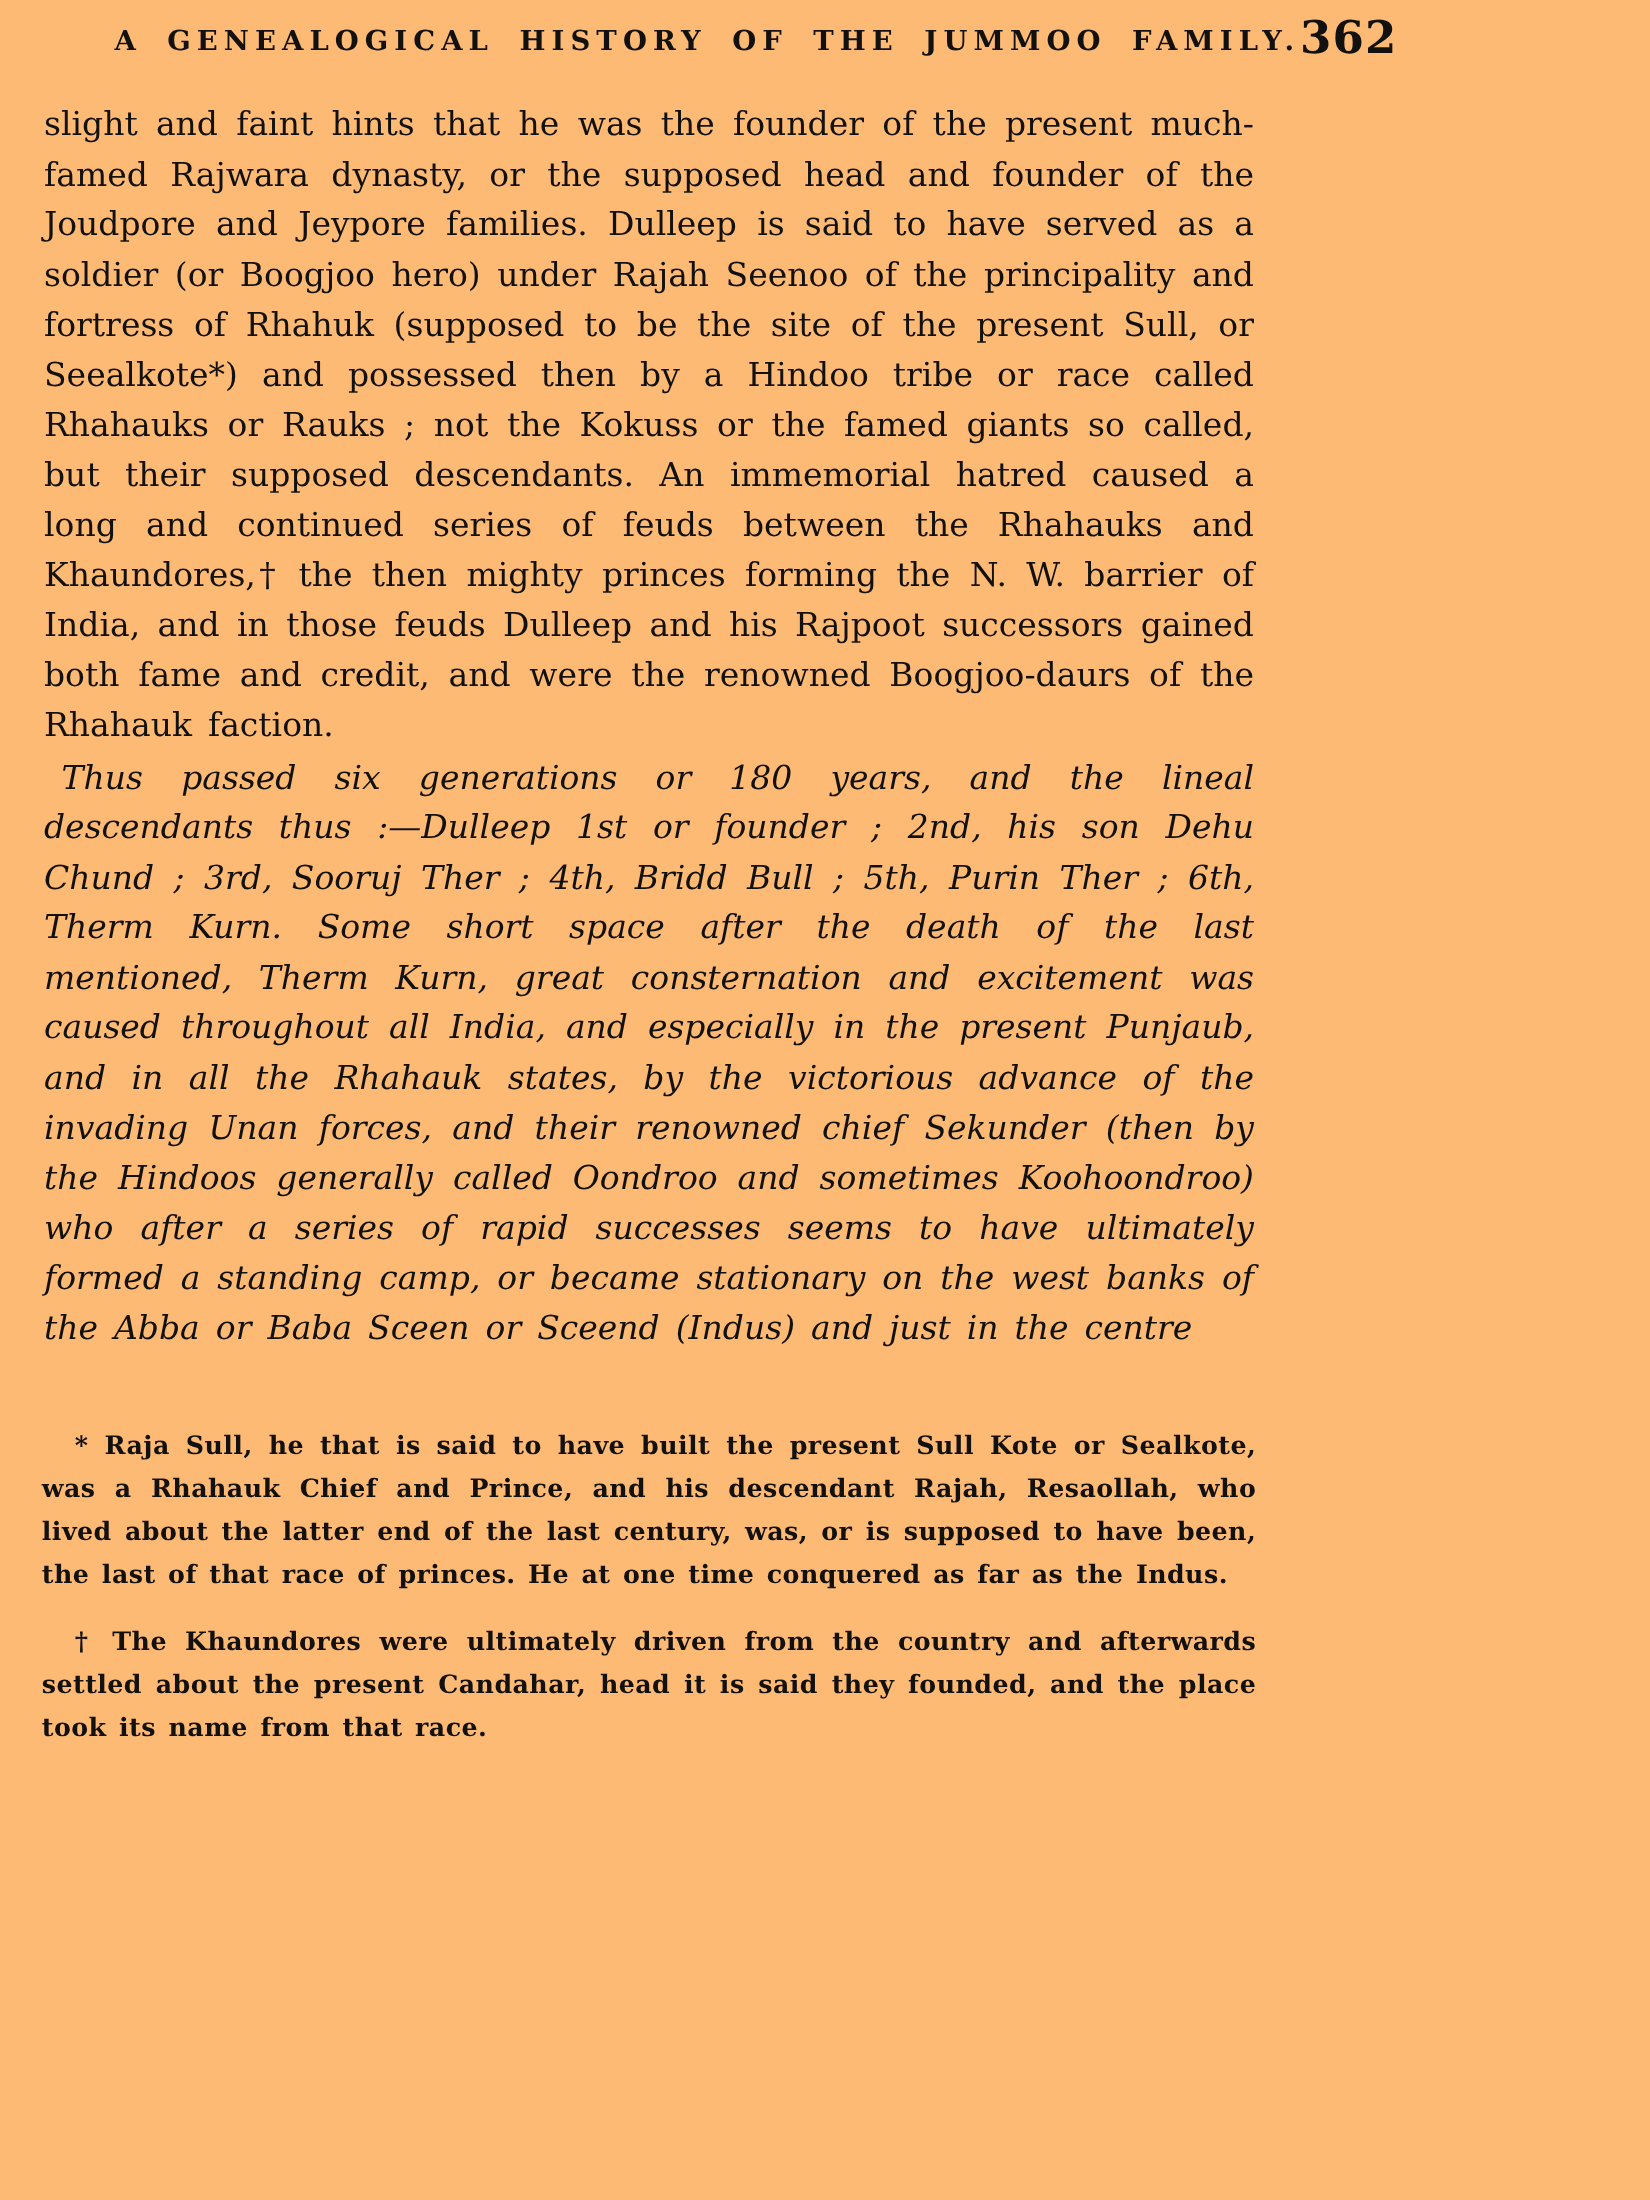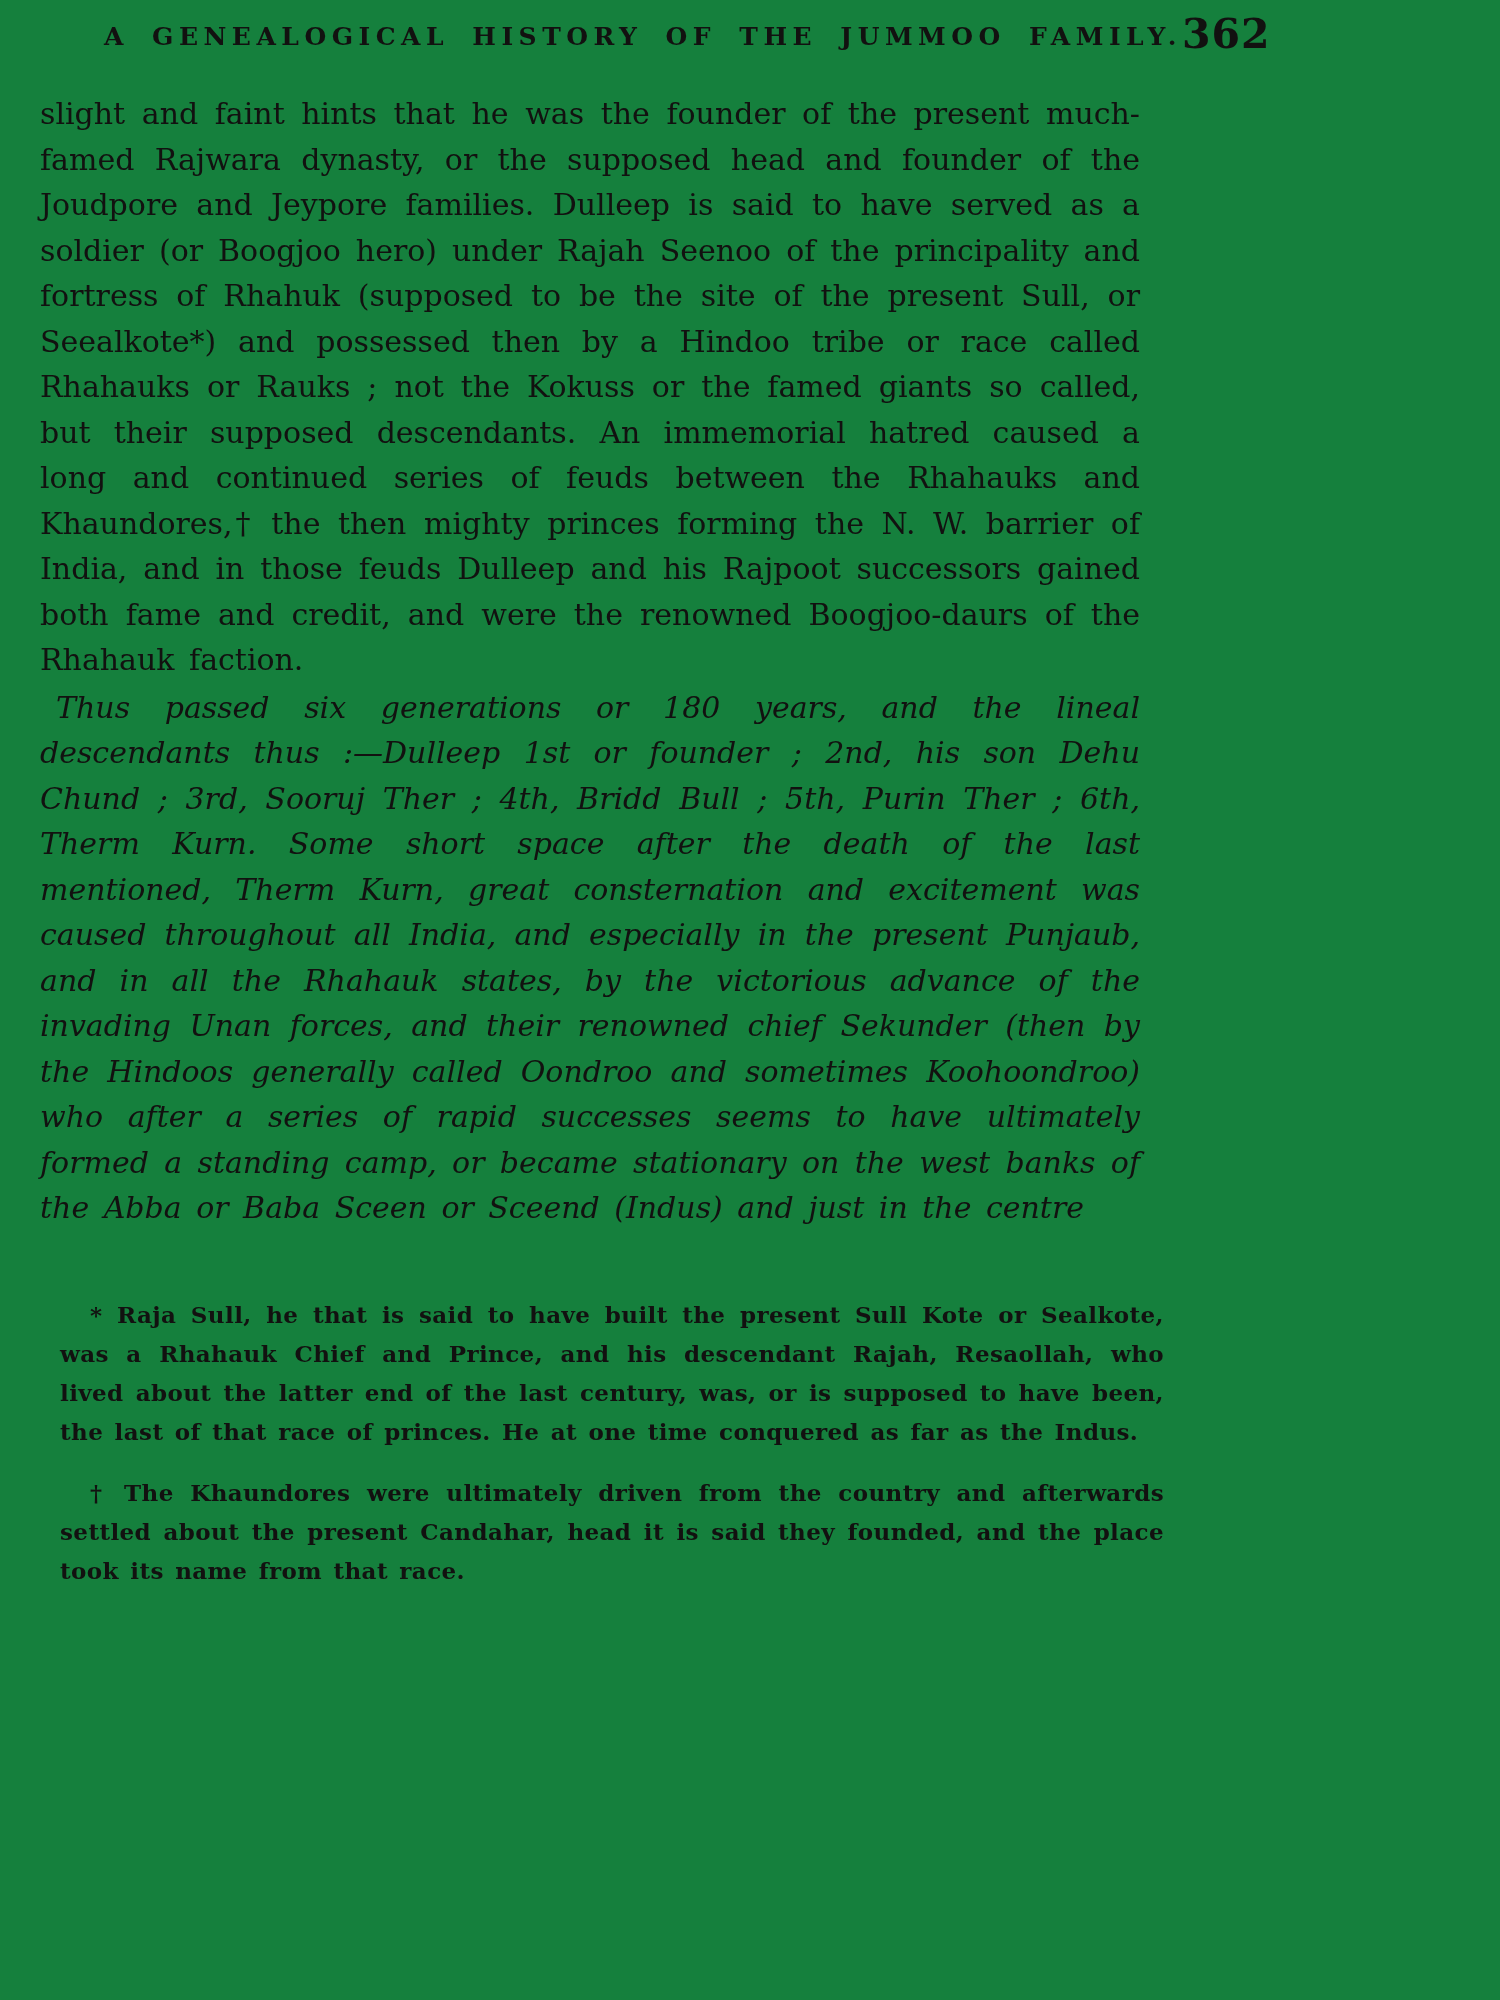--- a/index.html
+++ b/index.html
@@ -5,21 +5,21 @@
   * { box-sizing: border-box; }
   html, body {
     margin: 0;
     padding: 0;
     background: #ffffff;
   }
   .page {
     position: relative;
     width: 1500px;
     height: 2000px;
-    background: #15803d;
+    background: #fdba74;
     color: #121110;
     font-family: "DejaVu Serif", "Liberation Serif", serif;
     padding: 14px 0 0 38px;
     overflow: hidden;
   }
   .text-block {
     width: 1104px;
   }
   .page-header {
     display: flex;
@@ -59,21 +59,20 @@
   }
   .footnotes {
     width: 1104px;
     margin-top: 64px;
     font-size: 23px;
     line-height: 39px;
     font-weight: 700;
     text-align: justify;
     word-spacing: 3px;
     letter-spacing: 0.4px;
-    margin-left: 22px;
   }
   .footnotes p {
     margin: 0 0 22px 0;
     text-indent: 30px;
   }
 </style>
 </head>
 <body>
 
 <div class="page">

